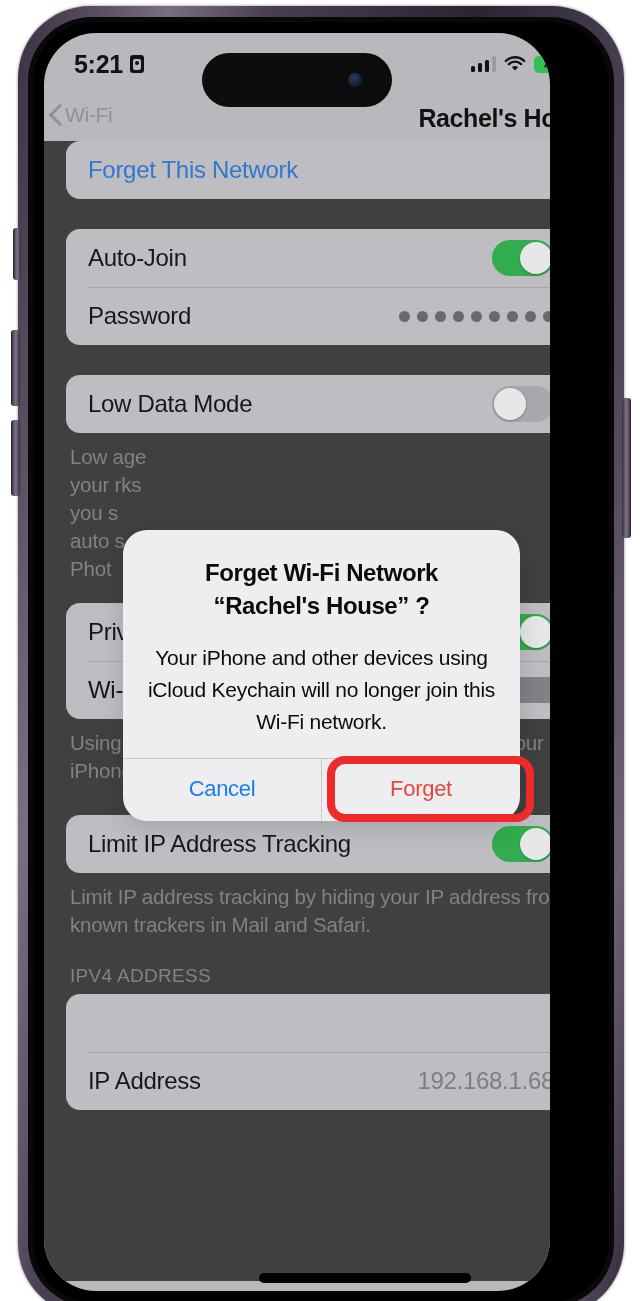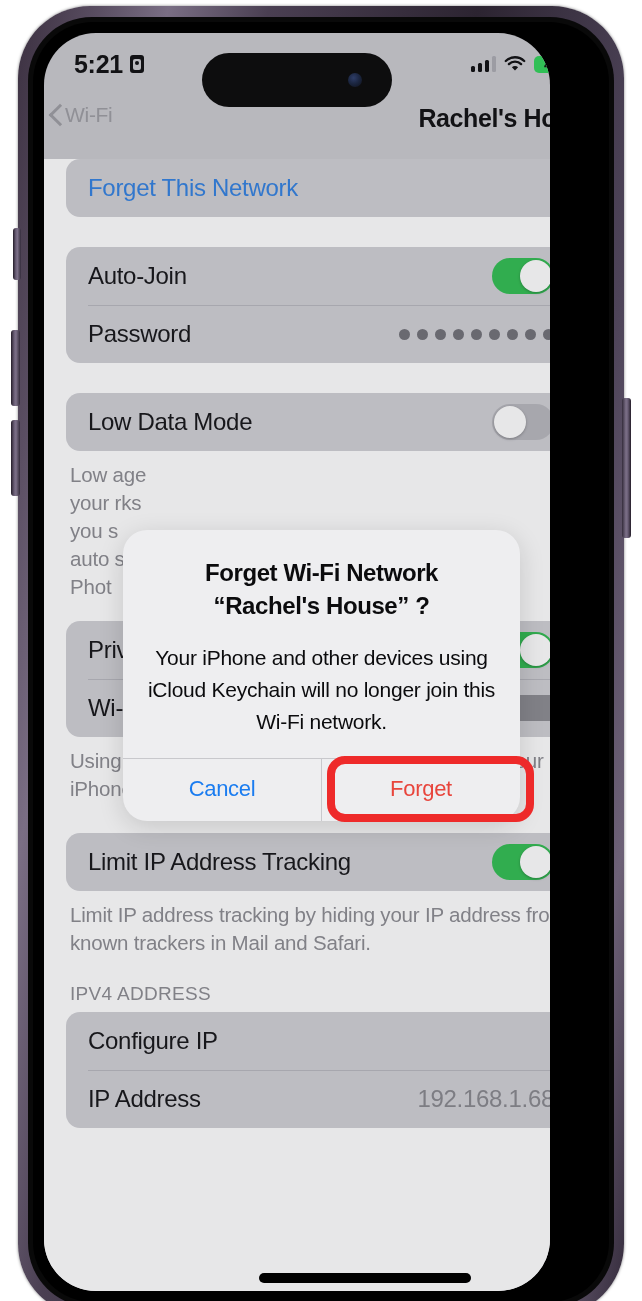--- a/index.html
+++ b/index.html
@@ -131,23 +131,23 @@
     transform: rotate(45deg);
   }
   .nav-title {
     position: absolute; left: 0; right: 0; top: 9px;
     text-align: right; font-size: 25px; font-weight: 700;
     color: #0b0b0d; letter-spacing: -.4px;
   }
 
   
   .content {
-    position: absolute; top: 126px; left: 0;
+    position: absolute; top: 108px; left: 0;
     width: 554px; height: 1140px;
-    background: #ffffff;
+    background: #404040;
   }
   .group {
     margin: 0 22px;
     background: #cfcfd4;
     border-radius: 14px;
     overflow: hidden;
   }
   .row {
     display: flex; align-items: center; justify-content: space-between;
     height: 58px; padding: 0 22px;
@@ -393,21 +393,20 @@
               <span class="knob"></span>
             </span>
         </div>
       </div>
       <div class="footer">Limit IP address tracking by hiding your IP address from known trackers in Mail and Safari.</div>
 
       <div class="section-head">IPV4 ADDRESS</div>
 
       <div class="group">
         <div class="row">
-          <span class="row-label">Configure IP</span>
         </div>
         <div class="row">
           <span class="row-label">IP Address</span>
           <span class="row-value">192.168.1.68</span>
         </div>
       </div>
 
     </div>
 
     <div class="redact-black"></div>

